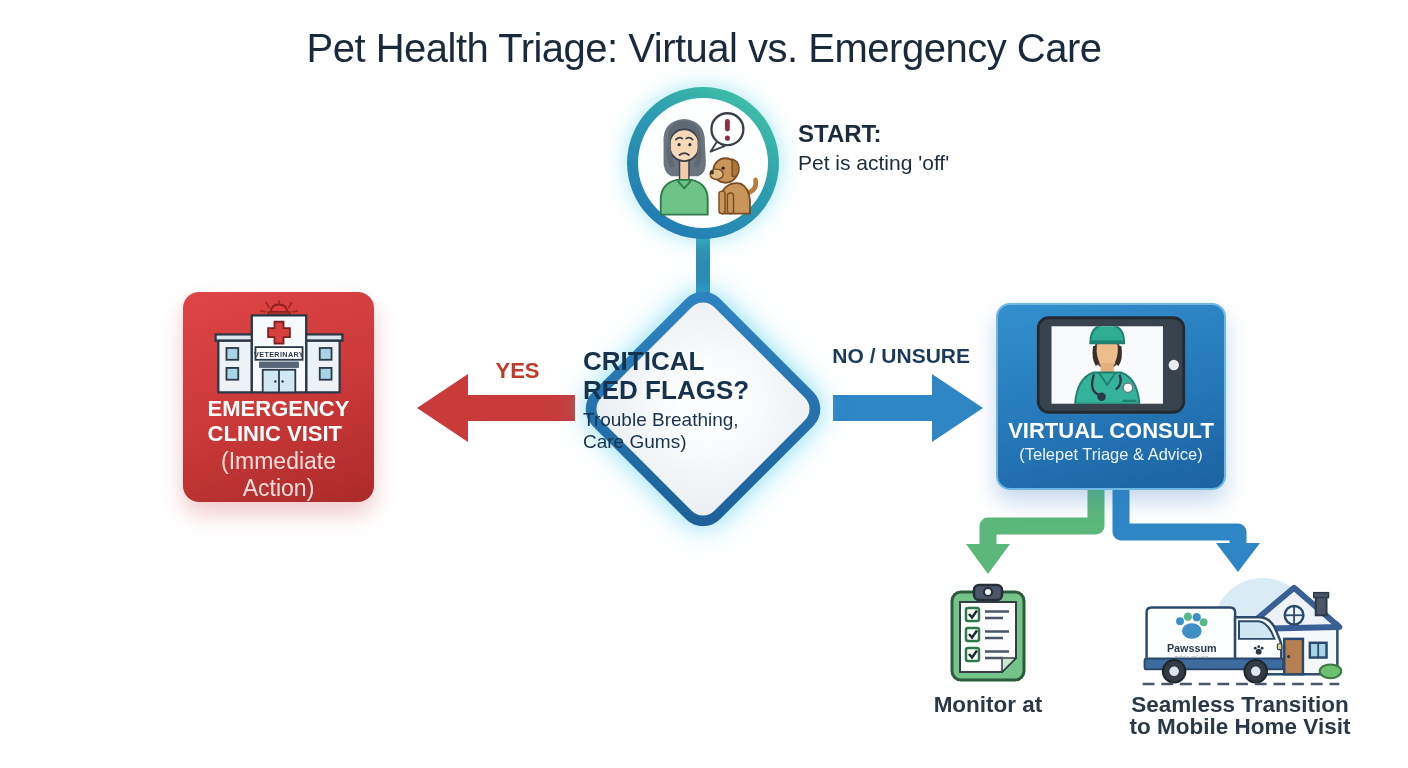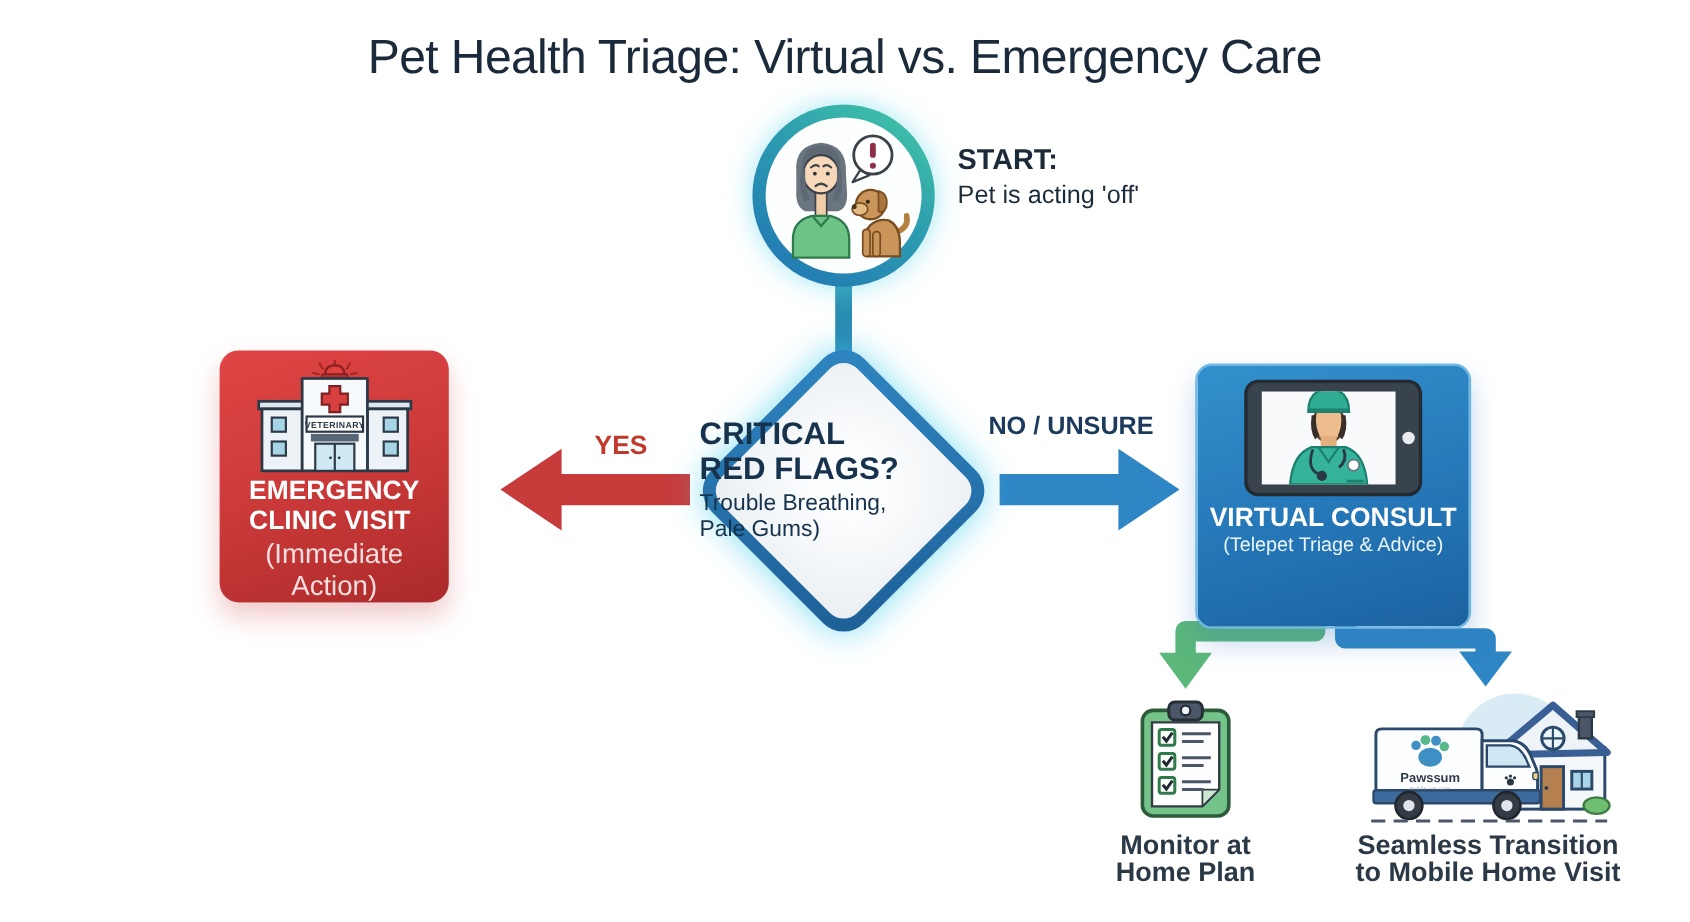--- a/index.html
+++ b/index.html
@@ -60,39 +60,39 @@
   }
   .diamond-text .dt-title { font-size:26px; line-height:29px; font-weight:800; color:#16324c; }
   .diamond-text .dt-sub { font-size:19px; line-height:22px; font-weight:500; color:#16324c; margin-top:4px; }
 
   
   .yes-label {
     position:absolute; left:455px; top:358px; width:125px; text-align:center;
     font-size:22px; font-weight:800; color:#c0392b; z-index:4;
   }
   .no-label {
-    position:absolute; left:815px; top:344px; width:155px; text-align:center;
+    position:absolute; left:815px; top:344px; width:155px; text-align:right;
     font-size:21px; font-weight:800; color:#1b3a5c; z-index:4;
   }
   .arrow-svg { position:absolute; z-index:1; }
 
   
   .card { position:absolute; display:flex; flex-direction:column; align-items:center; z-index:2; }
   .emergency-card {
     left:183px; top:292px; width:191px; height:210px;
     background:linear-gradient(160deg,#e04545 0%,#c93838 55%,#ab2a2a 100%);
     border-radius:16px;
     box-shadow:0 12px 22px rgba(205,70,70,.28);
     padding-top:8px;
   }
   .emergency-card .c-title { font-size:22px; line-height:25px; font-weight:800; color:#ffffff; }
   .emergency-card .c-sub { font-size:23px; font-weight:500; color:#f6dede; text-align:center; margin-top:2px; }
 
   .virtual-card {
-    left:996px; top:303px; width:230px; height:221px;
+    left:996px; top:303px; width:230px; height:187px;
     background:linear-gradient(165deg,#3390cd 0%,#2577b8 55%,#1c62a0 100%);
     border:2px solid #6fb8e3;
     border-radius:14px;
     box-shadow:0 12px 22px rgba(50,120,190,.28);
     padding-top:9px;
   }
   .virtual-card .c-title { font-size:22px; line-height:24px; font-weight:800; color:#ffffff; text-align:center; margin-top:3px; }
   .virtual-card .c-sub { font-size:16.5px; font-weight:500; color:#eaf4fb; text-align:center; margin-top:2px; }
 
   
@@ -163,21 +163,21 @@
   <div class="diamond">
     <div class="diamond-inner"></div>
   </div>
   <div class="diamond-text">
     <div class="dt-title">
       <div>CRITICAL</div>
       <div>RED FLAGS?</div>
     </div>
     <div class="dt-sub">
       <div>Trouble Breathing,</div>
-      <div>Pale Gums)</div>
+      <div>Care Gums)</div>
     </div>
   </div>
 
   <div class="yes-label">YES</div>
   <svg class="arrow-svg" style="left:415px; top:368px;" width="162" height="80" viewBox="0 0 162 80">
     <polygon points="2,40 53,6 53,27 160,27 160,53 53,53 53,74" fill="#c73b3b"></polygon>
   </svg>
 
   <div class="no-label">NO / UNSURE</div>
   <svg class="arrow-svg" style="left:831px; top:368px;" width="154" height="80" viewBox="0 0 154 80">
@@ -336,20 +336,19 @@
       <circle cx="124" cy="81" r="3" fill="#2b3947"></circle>
       <circle cx="120.5" cy="77.5" r="1.4" fill="#2b3947"></circle>
       <circle cx="124" cy="76" r="1.4" fill="#2b3947"></circle>
       <circle cx="127.5" cy="77.5" r="1.4" fill="#2b3947"></circle>
     </g>
     <line x1="6" y1="114" x2="206" y2="114" stroke="#4b5668" stroke-width="2.5" stroke-dasharray="12 7"></line>
   </svg>
 
   <div class="caption caption-monitor">
     <div>Monitor at</div>
-    <div>Home Plan</div>
   </div>
   <div class="caption caption-mobile">
     <div>Seamless Transition</div>
     <div>to Mobile Home Visit</div>
   </div>
 
 </div>
 
 </body></html>

